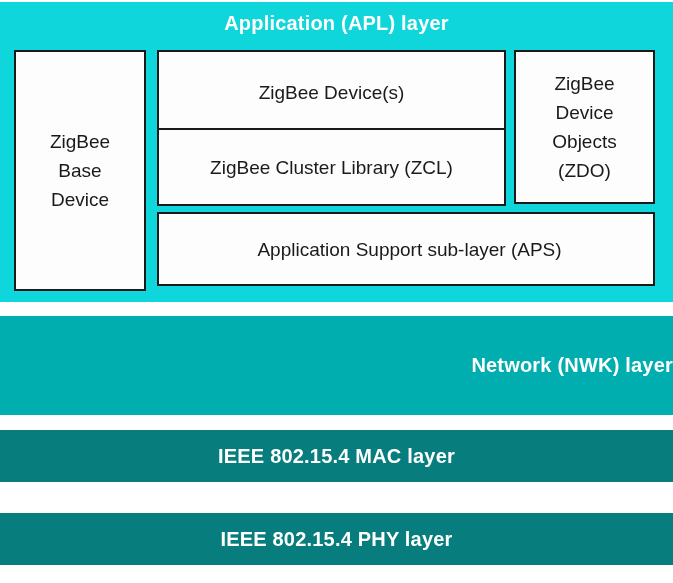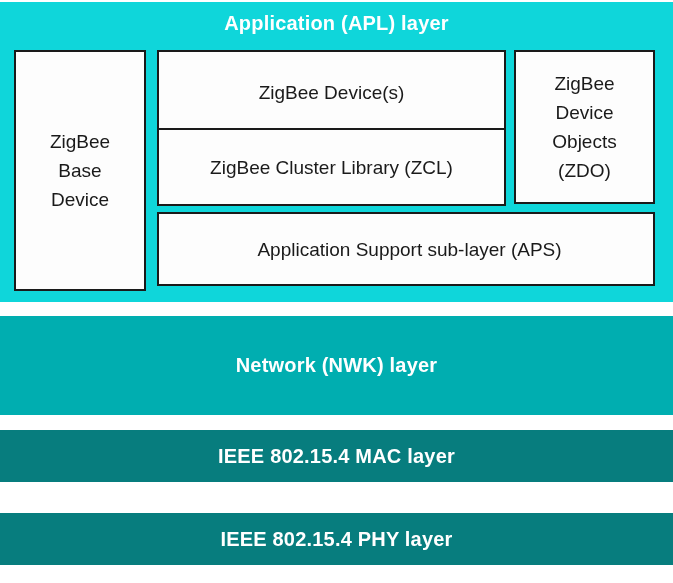--- a/index.html
+++ b/index.html
@@ -61,21 +61,21 @@
     left: 0;
     width: 673px;
     display: flex;
     align-items: center;
     justify-content: center;
     color: #ffffff;
     font-size: 20px;
     font-weight: 700;
     letter-spacing: 0.2px;
   }
-  .band-nwk { top: 316px; height: 99px; background: #00aeb0; }
+  .band-nwk { top: 316px; height: 99px; background: #00aeb0; justify-content: flex-end; }
   .band-mac { top: 430px; height: 52px; background: #077d7e; }
   .band-phy { top: 513px; height: 52px; background: #077d7e; }
 </style>
 </head>
 <body>
 
 <div class="stage">
 
   <section class="apl-block">
     <h1 class="apl-title">Application (APL) layer</h1>

